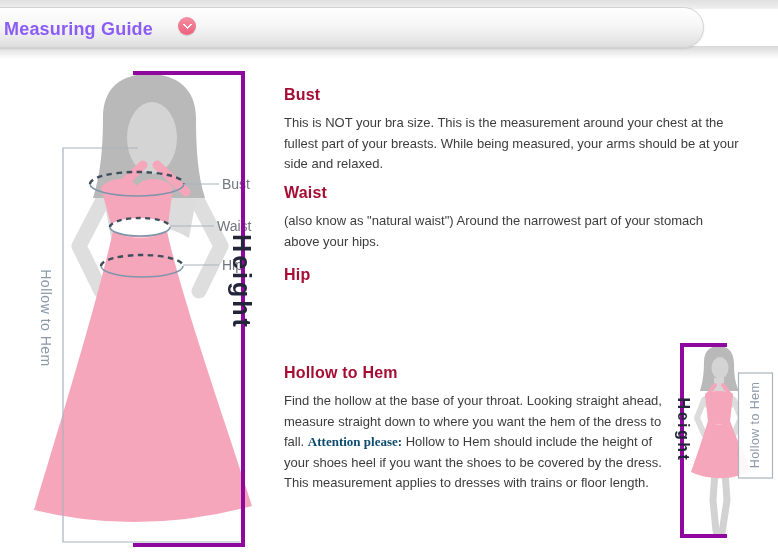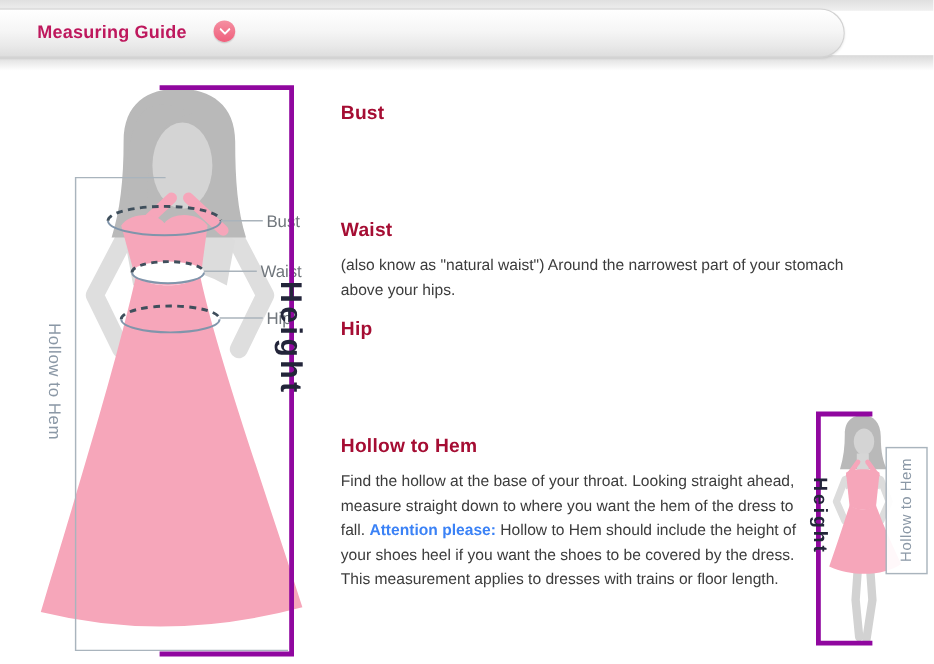--- a/index.html
+++ b/index.html
@@ -18,22 +18,22 @@
     background:linear-gradient(180deg,#d9d9d9,#ffffff); z-index:0;
   }
   .header-bar {
     position:absolute; left:-26px; top:7px; width:730px; height:41px;
     border-radius:22px; z-index:1; cursor:pointer;
     background:linear-gradient(180deg,#ffffff 0%,#f6f6f6 45%,#e9e9e9 78%,#dddddd 100%);
     border:1px solid #d2d2d2;
     box-shadow:0 1px 2px rgba(0,0,0,.10);
   }
   .header-title {
-    position:absolute; left:31px; top:19px; z-index:2;
-    font-size:15px; font-weight:bold; color:#be185d; letter-spacing:.2px;
+    position:absolute; left:4px; top:19px; z-index:2;
+    font-size:18px; font-weight:bold; color:#8b5cf6; letter-spacing:.2px;
   }
   .chevron-circle {
     position:absolute; left:178px; top:17px; z-index:2;
     width:18px; height:18px; border-radius:50%;
     background:linear-gradient(180deg,#f590a2 0%,#ef5f7c 100%);
     box-shadow:0 1px 1px rgba(0,0,0,.15);
     display:flex; align-items:center; justify-content:center; cursor:pointer;
   }
   .chevron-circle .chev {
     width:7px; height:7px; margin-top:-3px;
@@ -42,21 +42,21 @@
   }
   
   .sec { position:absolute; left:284px; width:455px; }
   .sec h3 {
     font-size:16px; font-weight:bold; color:#a50d33; letter-spacing:.2px;
   }
   .sec p {
     margin-top:9px; font-size:13px; line-height:20.5px; color:#3c3c3c;
   }
   .sec-hollow { width:392px; }
-  .attention { color:#3b82f6; font-weight:bold; }
+  .attention { color:#0c4a6e; font-weight:bold;font-family:Liberation Serif, serif; }
   
   .fig-large { position:absolute; left:25px; top:58px; }
   .fig-small { position:absolute; left:650px; top:336px; }
   svg text { font-family:"Liberation Sans", sans-serif; }
 </style>
 </head>
 <body>
 
 <div class="page">
 
@@ -101,20 +101,21 @@
 
     <polyline points="138,148 63,148 63,542 240,542" fill="none" stroke="#a9b4bd" stroke-width="1.2"></polyline>
     <text transform="translate(46,318) rotate(90)" text-anchor="middle" dominant-baseline="central" font-size="14" fill="#8b98a6" letter-spacing="0.5">Hollow to Hem</text>
 
     <polyline points="133,73 243,73 243,545 133,545" fill="none" stroke="#90079f" stroke-width="4"></polyline>
     <text transform="translate(242,282) rotate(90)" text-anchor="middle" dominant-baseline="central" font-size="25" font-weight="bold" fill="#23253a" letter-spacing="3">Height</text>
   </svg>
 
   <div class="sec" style="top:86px;">
     <h3>Bust</h3>
+    <p>This is NOT your bra size. This is the measurement around your chest at the fullest part of your breasts. While being measured, your arms should be at your side and relaxed.</p>
   </div>
   <div class="sec" style="top:184px;">
     <h3>Waist</h3>
     <p>(also know as "natural waist") Around the narrowest part of your stomach above your hips.</p>
   </div>
   <div class="sec" style="top:266px;">
     <h3>Hip</h3>
   </div>
   <div class="sec sec-hollow" style="top:364px;">
     <h3>Hollow to Hem</h3>

